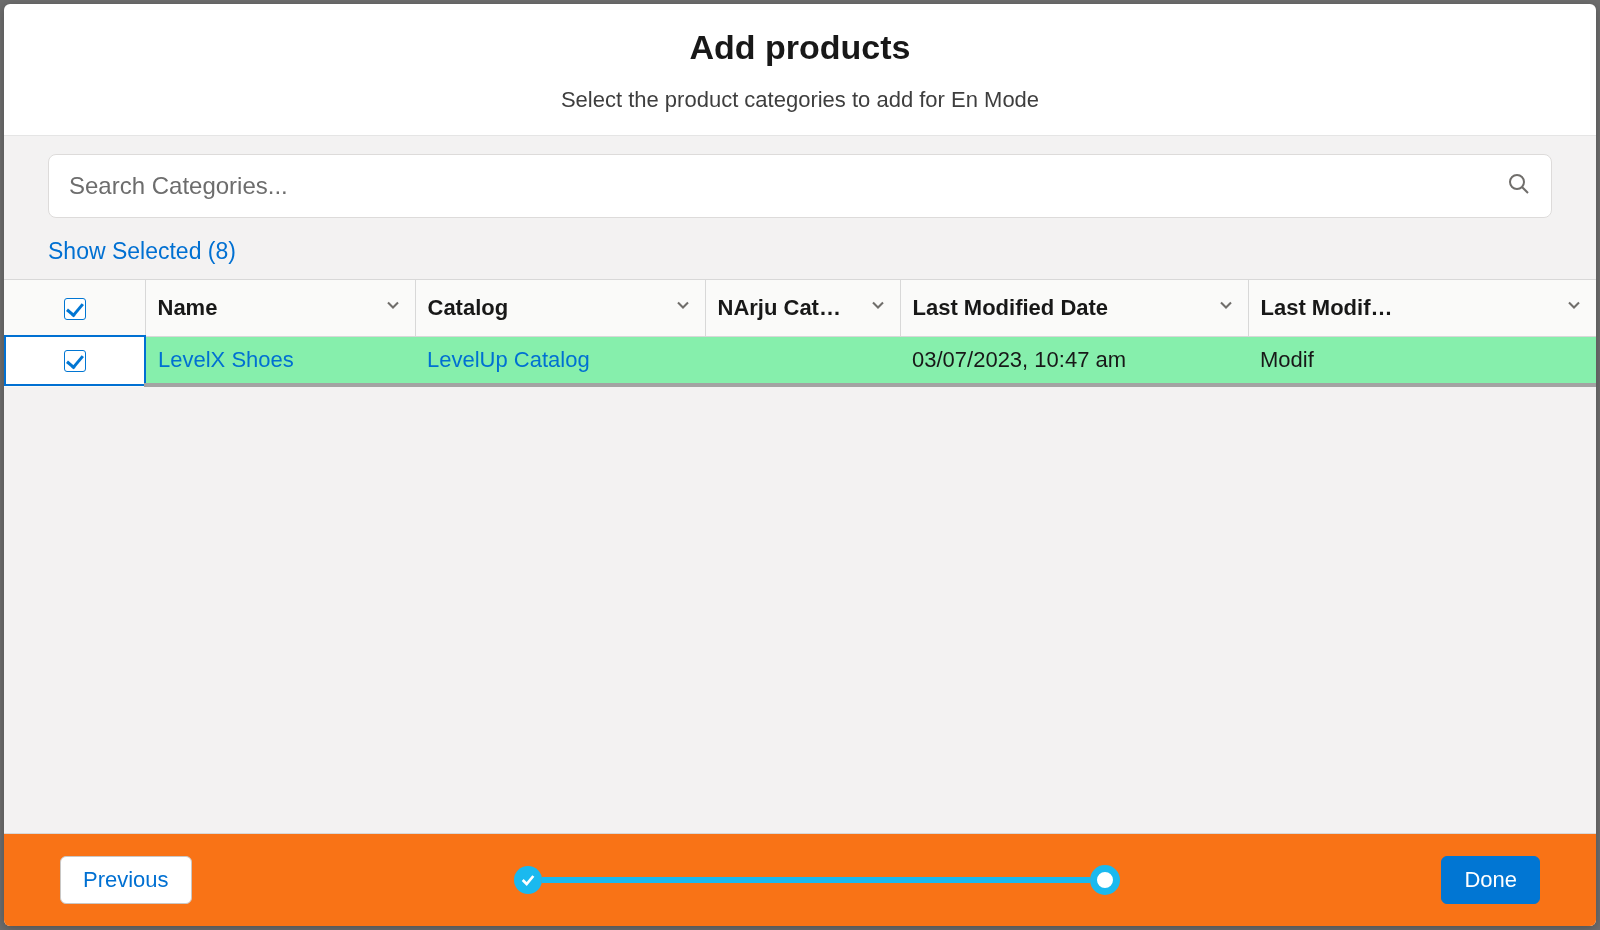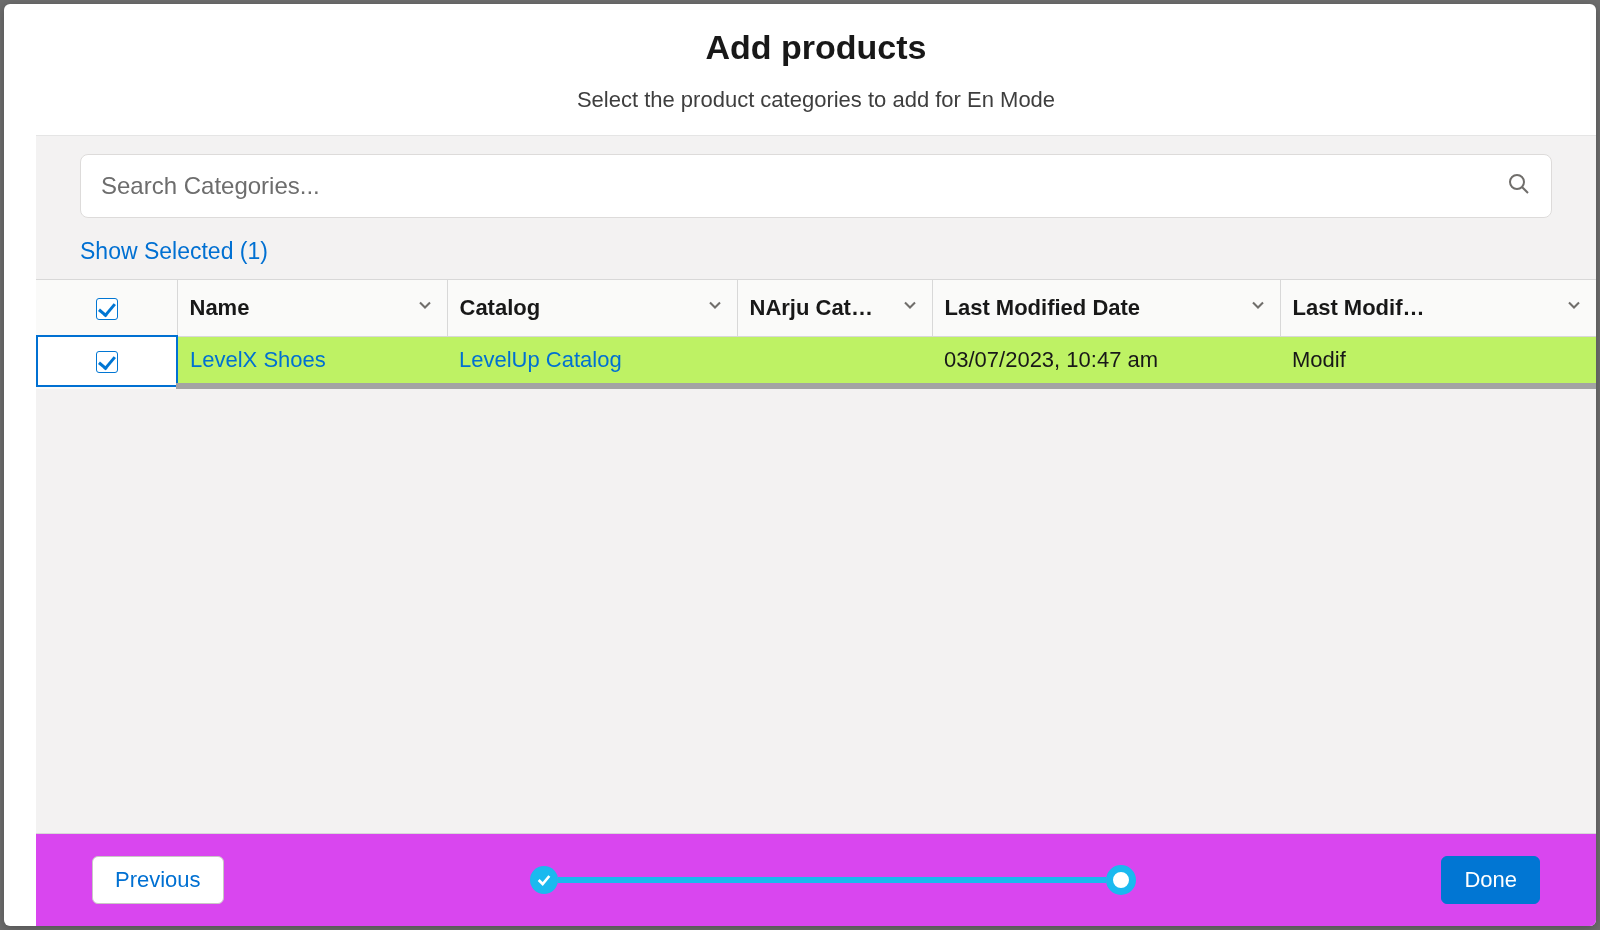--- a/index.html
+++ b/index.html
@@ -6,21 +6,20 @@
   html, body { width: 100%; height: 100%; font-family: -apple-system, BlinkMacSystemFont, "Segoe UI", Arial, sans-serif; background:#6d6d6d; }
   .modal {
     position: absolute;
     top: 4px; left: 4px; right: 4px; bottom: 4px;
     background: #fff;
     border-radius: 6px;
     display: flex;
     flex-direction: column;
     overflow: hidden;
     box-shadow: 0 2px 10px rgba(0,0,0,0.25);
-    padding-left: 32px;
   }
   .modal-header {
     text-align: center;
     padding: 24px 20px 22px;
     border-bottom: 1px solid #e5e5e5;
   }
   .modal-title {
     font-size: 34px;
     font-weight: 700;
     color: #181818;
@@ -95,23 +94,23 @@
   }
   thead th:last-child { border-right: none; }
   .col-check { width: 140px; text-align: center; }
   .th-inner { display:flex; align-items:center; justify-content:space-between; width:100%; }
   .sort-caret { color:#706e6b; flex-shrink:0; margin-left:8px; }
   .th-label { white-space: nowrap; overflow: hidden; text-overflow: ellipsis; }
   tbody td {
     font-size: 22px;
     padding: 10px 12px;
     height: 48px;
-    border-bottom: 6px solid #a3a3a3;
+    border-bottom: 4px solid #a3a3a3;
     color: #181818;
-    background:#bef264;
+    background:#86efac;
   }
   tbody td.link { color:#0070d2; }
   .checkbox {
     display: inline-block;
     width: 22px; height: 22px;
     border: 1px solid #0176d3;
     border-radius: 3px;
     background: #fff;
     position: relative;
     vertical-align: middle;
@@ -127,21 +126,21 @@
     transform: rotate(40deg);
   }
   .row-check-cell {
     text-align: center;
     background:#fff;
     border: 2px solid #0070d2;
     outline-offset: -2px;
   }
   .footer {
     border-top: 1px solid #d8d8d8;
-    background: #d946ef;
+    background: #f97316;
     padding: 22px 56px;
     display: flex;
     align-items: center;
     justify-content: space-between;
   }
   .btn {
     font-size: 22px;
     padding: 10px 22px;
     border-radius: 6px;
     cursor: pointer;
@@ -205,21 +204,21 @@
       <span class="search-icon">
         <svg width="24" height="24" viewBox="0 0 24 24" fill="none" stroke="currentColor" stroke-width="2">
           <circle cx="10" cy="10" r="7"></circle>
             <line x1="21" y1="21" x2="15" y2="15"></line>
         </svg>
       </span>
     </div>
   </div>
 
   <div class="show-selected">
-    <a href="#">Show Selected (1)</a>
+    <a href="#">Show Selected (8)</a>
   </div>
 
   <div class="table-wrap">
     <table>
       <colgroup>
         <col style="width:140px">
         <col style="width:270px">
         <col style="width:290px">
         <col style="width:195px">
         <col style="width:348px">

